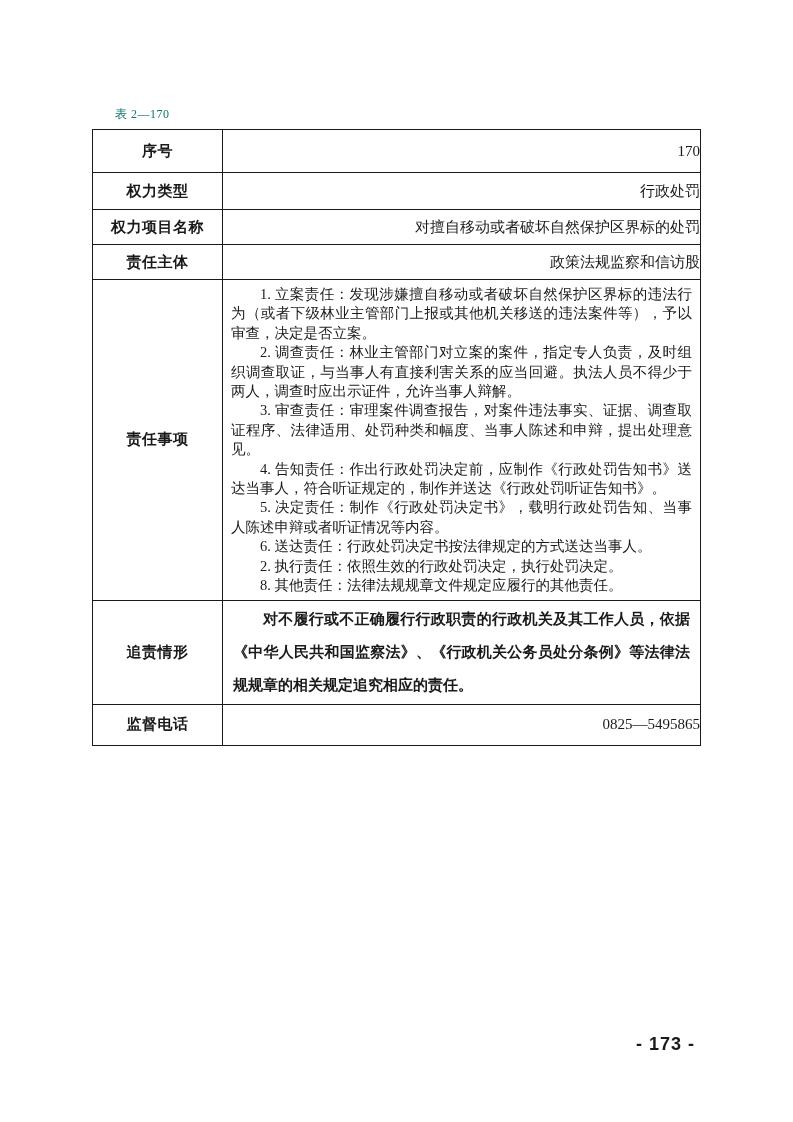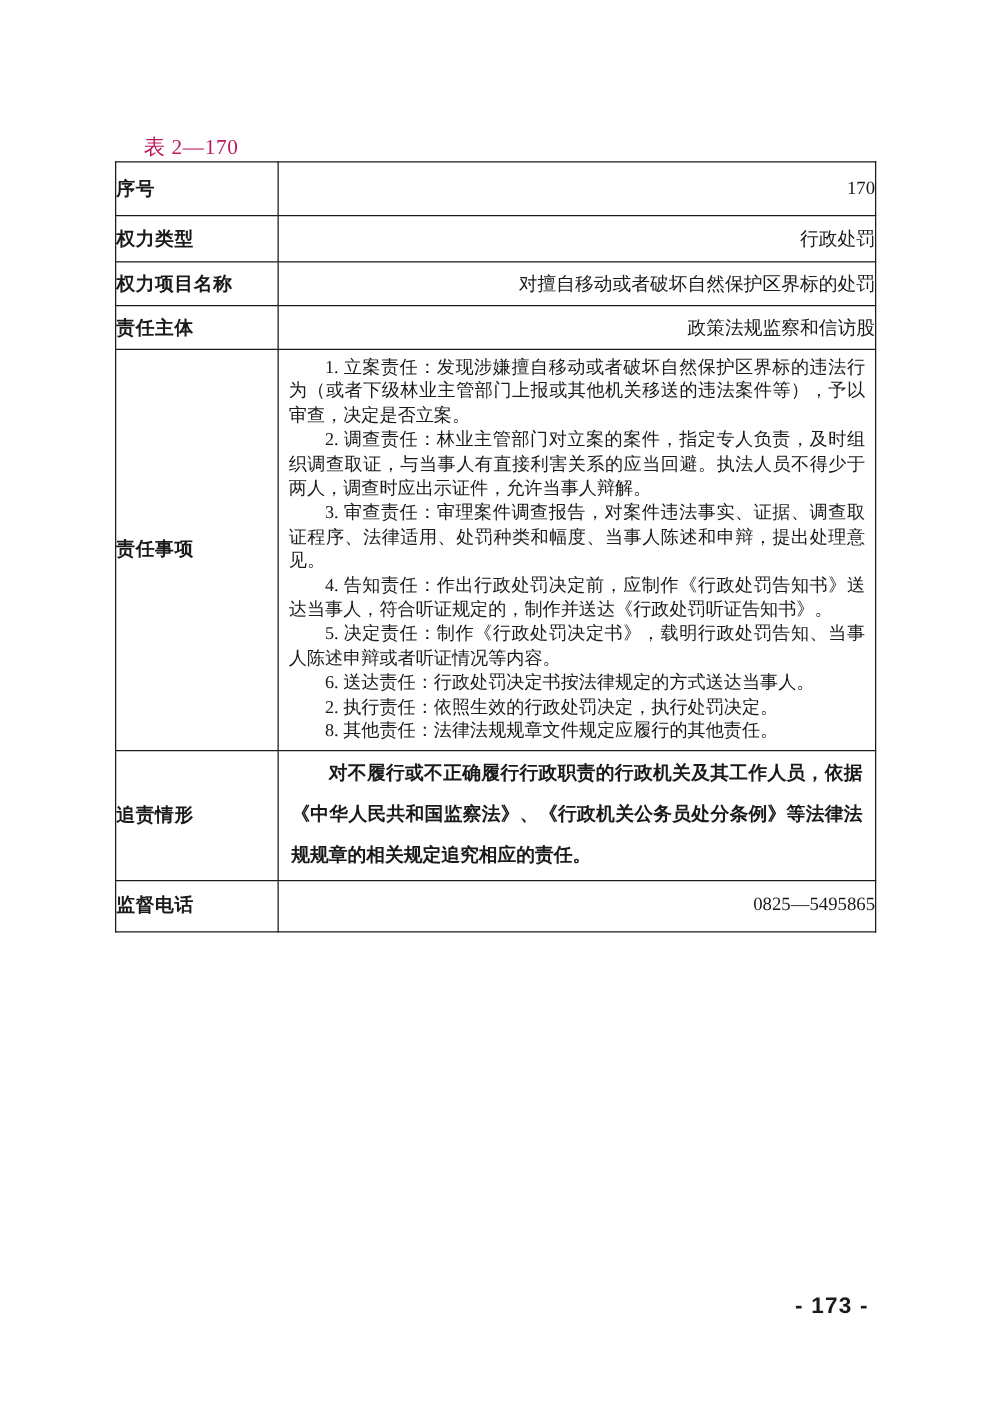--- a/index.html
+++ b/index.html
@@ -10,40 +10,41 @@
     height: 1122px;
     background: #ffffff;
     font-family: "Liberation Serif", "DejaVu Serif", serif;
     color: #1a1a1a;
     overflow: hidden;
   }
   .caption {
     position: absolute;
     left: 115px;
     top: 106px;
-    font-size: 17px;
+    font-size: 12px;
     letter-spacing: 0.5px;
-    color: #be185d;
+    color: #0f766e;
   }
   table.grid {
     position: absolute;
     left: 92px;
     top: 129px;
     width: 608px;
     border-collapse: collapse;
     table-layout: fixed;
   }
   table.grid col.c1 { width: 130px; }
   table.grid col.c2 { width: 478px; }
   table.grid td {
     border: 1px solid #1a1a1a;
     vertical-align: middle;
     font-size: 15px;
   }
   td.label {
+    text-align: center;
     font-weight: bold;
     letter-spacing: 0.5px;
   }
   td.value-center { text-align: right; }
   tr.r0 { height: 43px; }
   tr.r1 { height: 37px; }
   tr.r2 { height: 35px; }
   tr.r3 { height: 35px; }
   tr.r4 { height: 304px; }
   tr.r5 { height: 102px; }

